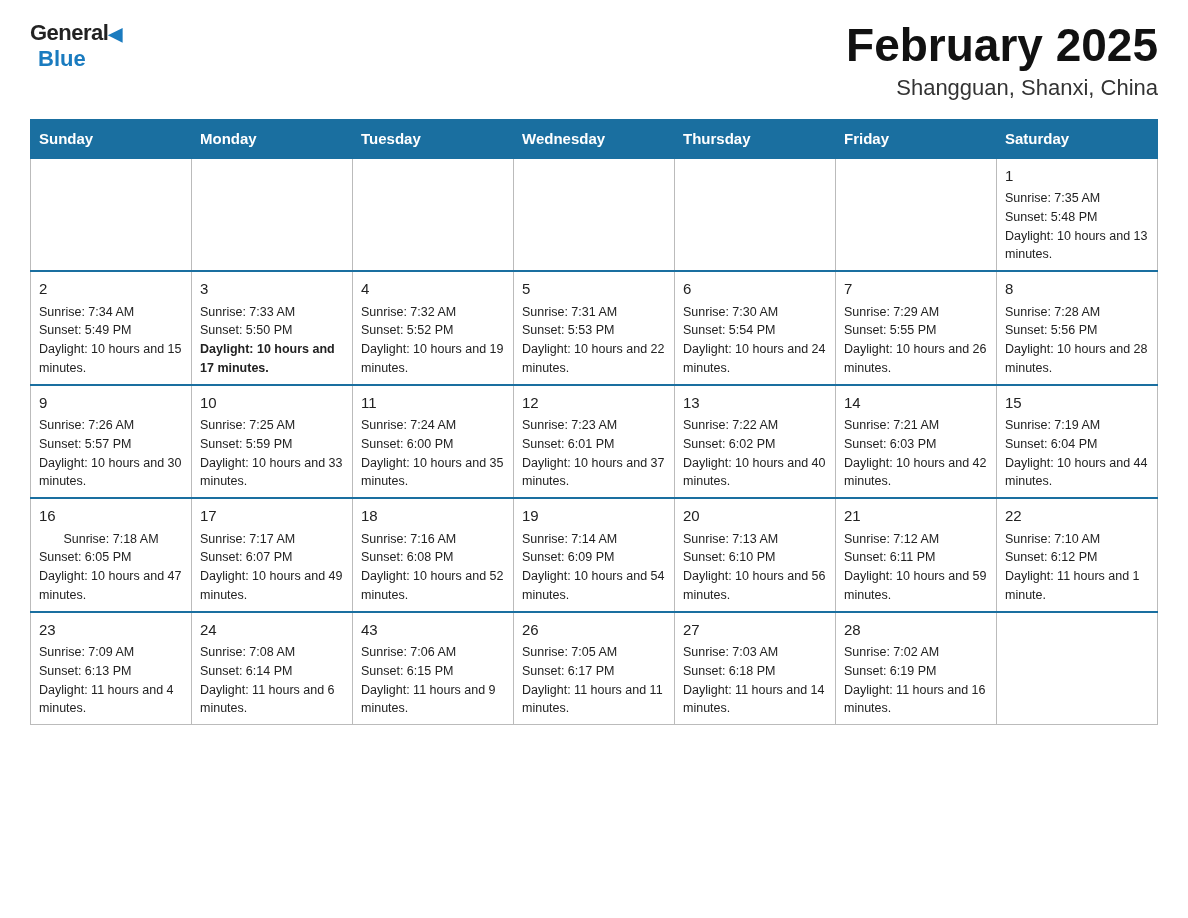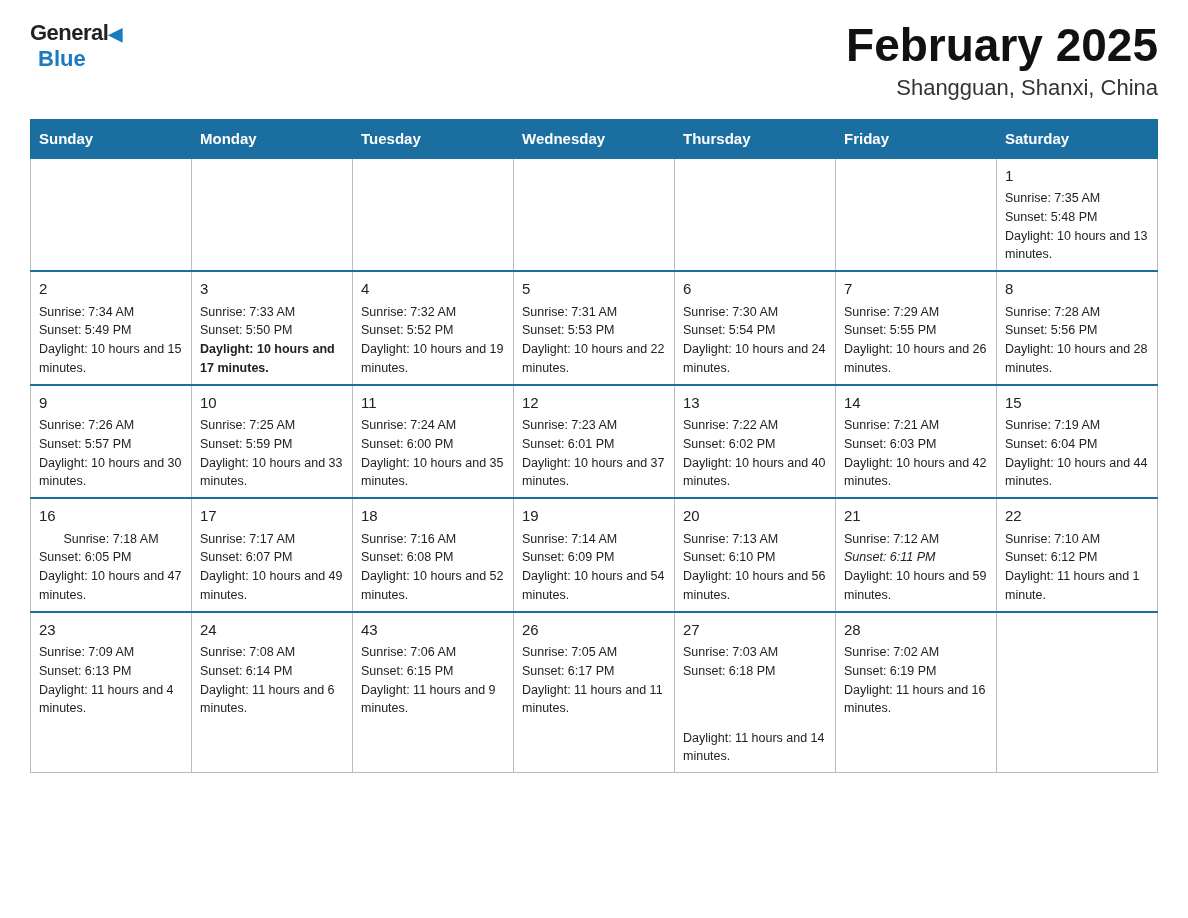--- a/index.html
+++ b/index.html
@@ -255,21 +255,21 @@
         </td>
         <td>
           <span class="day-num">20</span>
           <span style="display: block;">Sunrise: 7:13 AM</span>
           <span style="display: block;">Sunset: 6:10 PM</span>
           <span style="display: block;">Daylight: 10 hours and 56 minutes.</span>
         </td>
         <td>
           <span class="day-num">21</span>
           <span style="display: block;">Sunrise: 7:12 AM</span>
-          <span style="display: block; font-style: italic;">Sunset: 6:11 PM</span>
+          <span style="display: block;">Sunset: 6:11 PM</span>
           <span style="display: block;">Daylight: 10 hours and 59 minutes.</span>
         </td>
         <td>
           <span class="day-num">22</span>
           <span style="display: block;">Sunrise: 7:10 AM</span>
           <span style="display: block;">Sunset: 6:12 PM</span>
           <span style="display: block;">Daylight: 11 hours and 1 minute.</span>
         </td>
       </tr>
       <tr>
@@ -294,21 +294,21 @@
         <td>
           <span class="day-num">26</span>
           <span style="display: block;">Sunrise: 7:05 AM</span>
           <span style="display: block;">Sunset: 6:17 PM</span>
           <span style="display: block;">Daylight: 11 hours and 11 minutes.</span>
         </td>
         <td>
           <span class="day-num">27</span>
           <span style="display: block;">Sunrise: 7:03 AM</span>
           <span style="display: block;">Sunset: 6:18 PM</span>
-          <span style="display: block; margin-top: 48px;">Daylight: 11 hours and 14 minutes.</span>
+          <span style="display: block;">Daylight: 11 hours and 14 minutes.</span>
         </td>
         <td>
           <span class="day-num">28</span>
           <span style="display: block;">Sunrise: 7:02 AM</span>
           <span style="display: block;">Sunset: 6:19 PM</span>
           <span style="display: block;">Daylight: 11 hours and 16 minutes.</span>
         </td>
         <td></td>
       </tr>
     </tbody>

